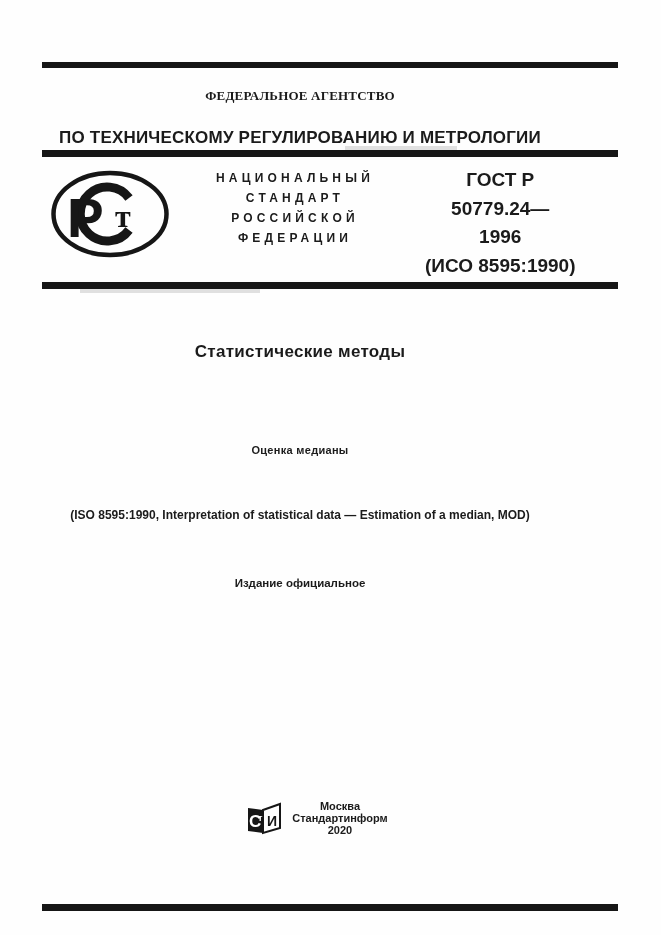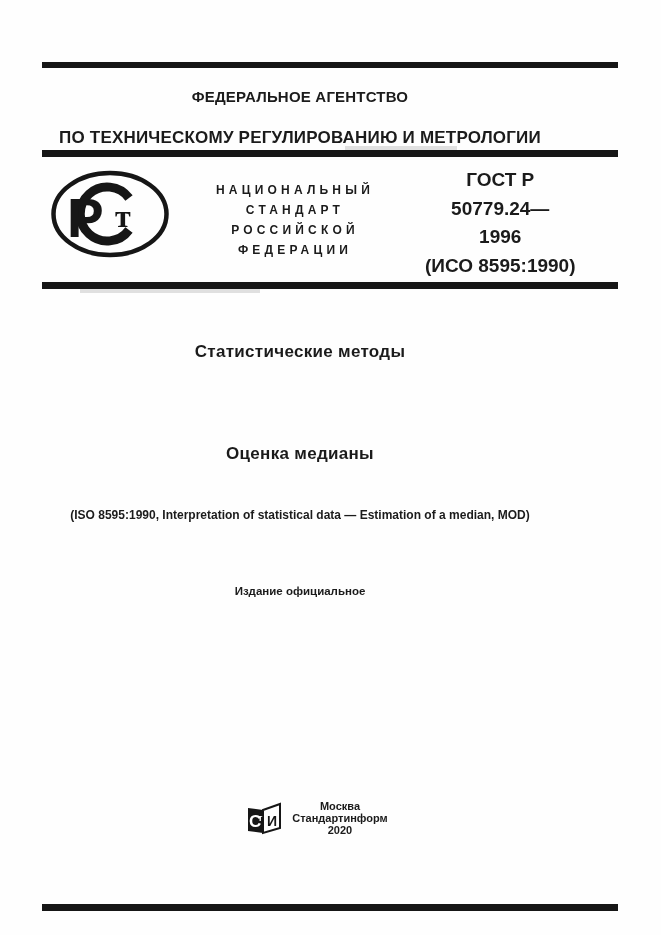--- a/index.html
+++ b/index.html
@@ -28,58 +28,57 @@
   .rule-bottom { top: 904px; height: 7px; }
 
   .centered-line {
     position: absolute;
     left: 0;
     width: 600px;
     text-align: center;
     font-weight: bold;
     white-space: nowrap;
   }
-  .agency-line-1 { top: 88px;  font-size: 15px; letter-spacing: 0.2px; }
+  .agency-line-1 { top: 88px;  font-size: 13px; letter-spacing: 0.2px; font-family: Liberation Serif, serif; }
   .agency-line-2 { top: 128px; font-size: 17px; letter-spacing: 0.2px; }
 
   .rst-logo {
     position: absolute;
     left: 50px;
     top: 170px;
     width: 120px;
     height: 88px;
   }
   .std-label {
     position: absolute;
     left: 0;
     top: 168px;
     width: 590px;
     text-align: center;
     font-weight: bold;
     font-size: 12px;
     line-height: 20px;
     letter-spacing: 4.2px;
-    margin-top: 12px;
   }
   .std-designation {
     position: absolute;
     left: 425px;
     top: 166px;
     font-weight: bold;
     font-size: 19px;
     line-height: 28.5px;
     white-space: nowrap;
     text-align: center;
   }
 
   .title-group { top: 342px; font-size: 17px; letter-spacing: 0.3px; }
   .title-main  { top: 388px; font-size: 21px;   letter-spacing: 0.3px; }
-  .title-sub   { top: 444px; font-size: 17px; letter-spacing: 0.3px; }
+  .title-sub   { top: 444px; font-size: 11px; letter-spacing: 0.3px; }
   .iso-ref     { top: 508px; font-size: 12px; }
-  .edition     { top: 577px; font-size: 11.5px; margin-top: 8px; }
+  .edition     { top: 577px; font-size: 11.5px; }
 
   .imprint-logo {
     position: absolute;
     left: 246px;
     top: 802px;
     width: 36px;
     height: 34px;
   }
   .imprint-text {
     position: absolute;

